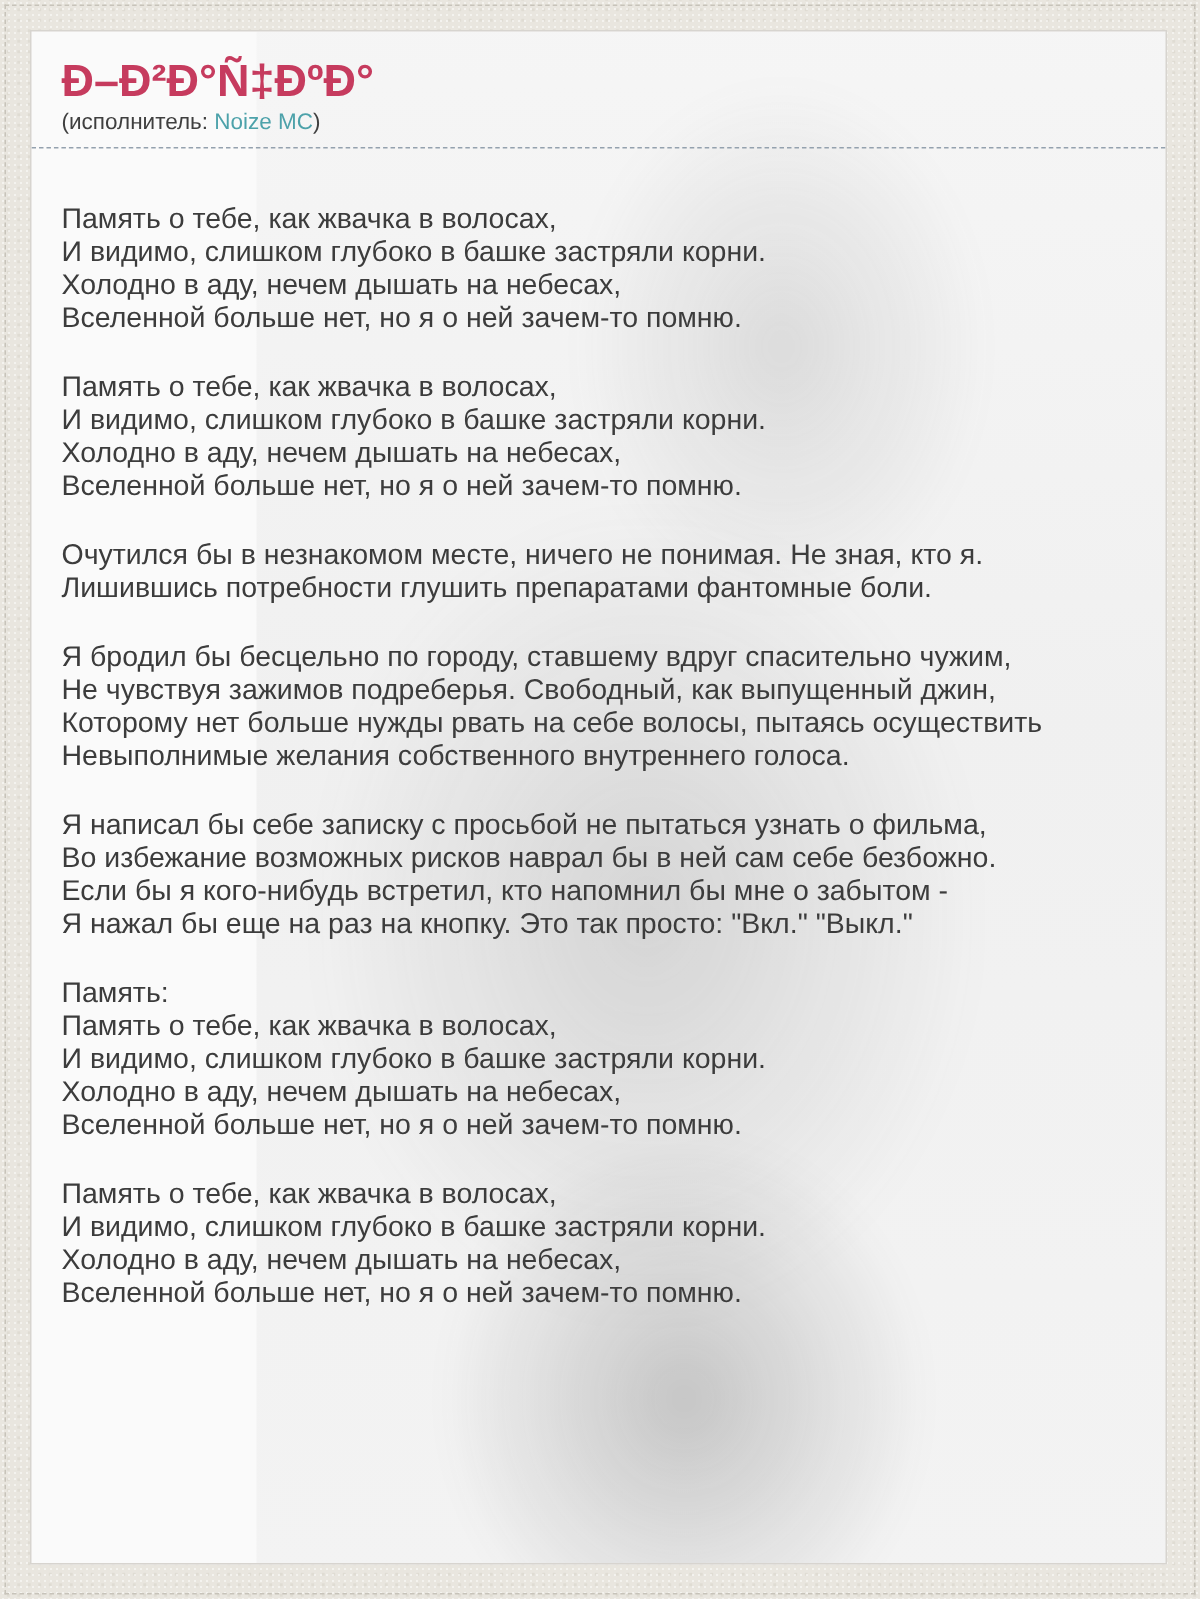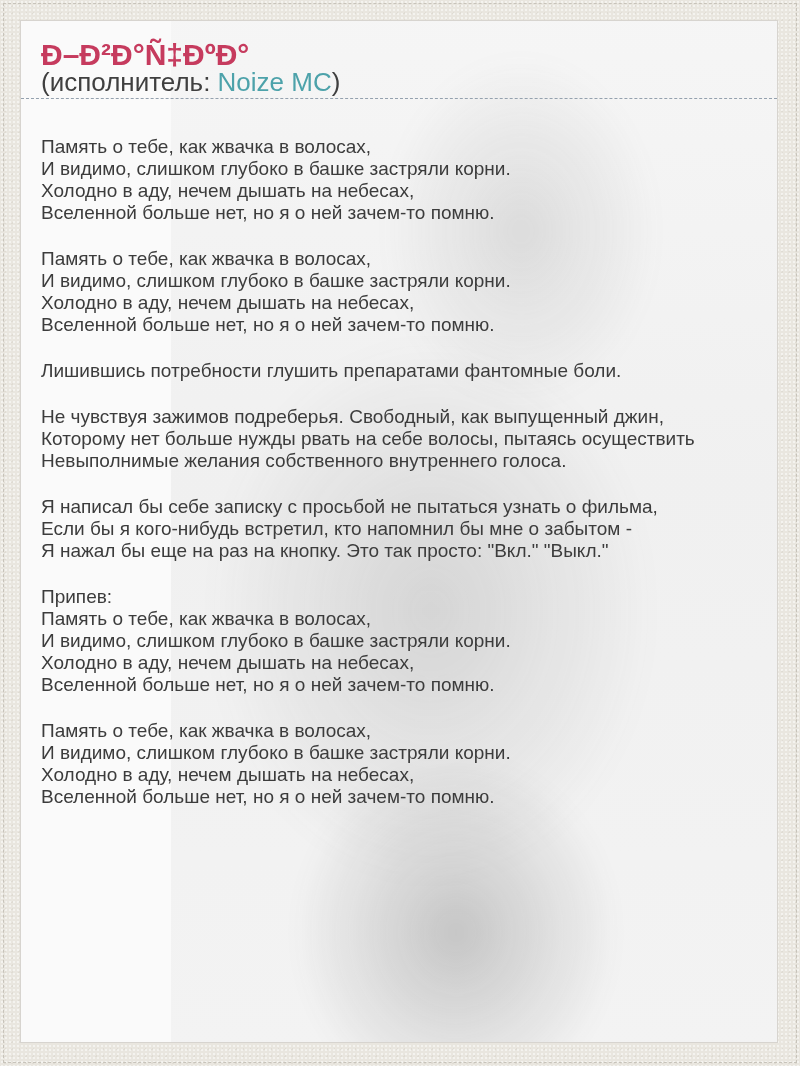--- a/index.html
+++ b/index.html
@@ -83,21 +83,21 @@
   }
   .song-title {
     margin: 0;
     font-size: 30px;
     line-height: 28px;
     font-weight: bold;
     color: #c63b5e;
   }
   .subtitle {
     margin: 2px 0 0 0;
-    font-size: 26px;
+    font-size: 15px;
     line-height: 22px;
     color: #3f3f3f;
   }
   .artist-link {
     color: #4da2aa;
     text-decoration: none;
     cursor: pointer;
   }
   .header-divider {
     margin-top: 5px;
@@ -150,40 +150,43 @@
       <p class="stanza">
         </p>
         <div>Память о тебе, как жвачка в волосах,</div>
         <div>И видимо, слишком глубоко в башке застряли корни.</div>
         <div>Холодно в аду, нечем дышать на небесах,</div>
         <div>Вселенной больше нет, но я о ней зачем-то помню.</div>
       <p></p>
 
       <p class="stanza">
         </p>
+        <div>Очутился бы в незнакомом месте, ничего не понимая. Не зная, кто я.</div>
         <div>Лишившись потребности глушить препаратами фантомные боли.</div>
       <p></p>
 
       <p class="stanza">
         </p>
+        <div>Я бродил бы бесцельно по городу, ставшему вдруг спасительно чужим,</div>
         <div>Не чувствуя зажимов подреберья. Свободный, как выпущенный джин,</div>
         <div>Которому нет больше нужды рвать на себе волосы, пытаясь осуществить</div>
         <div>Невыполнимые желания собственного внутреннего голоса.</div>
       <p></p>
 
       <p class="stanza">
         </p>
         <div>Я написал бы себе записку с просьбой не пытаться узнать о фильма,</div>
+        <div>Во избежание возможных рисков наврал бы в ней сам себе безбожно.</div>
         <div>Если бы я кого-нибудь встретил, кто напомнил бы мне о забытом -</div>
         <div>Я нажал бы еще на раз на кнопку. Это так просто: "Вкл." "Выкл."</div>
       <p></p>
 
       <p class="stanza">
         </p>
-        <div>Припев:</div>
+        <div>Память:</div>
         <div>Память о тебе, как жвачка в волосах,</div>
         <div>И видимо, слишком глубоко в башке застряли корни.</div>
         <div>Холодно в аду, нечем дышать на небесах,</div>
         <div>Вселенной больше нет, но я о ней зачем-то помню.</div>
       <p></p>
 
       <p class="stanza">
         </p>
         <div>Память о тебе, как жвачка в волосах,</div>
         <div>И видимо, слишком глубоко в башке застряли корни.</div>

